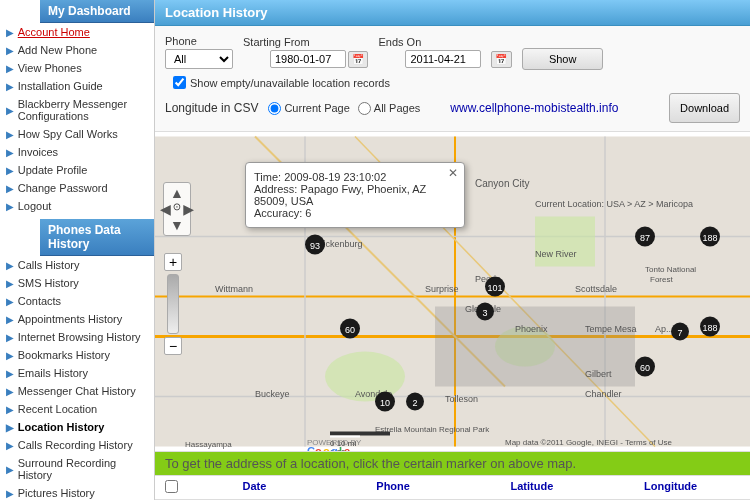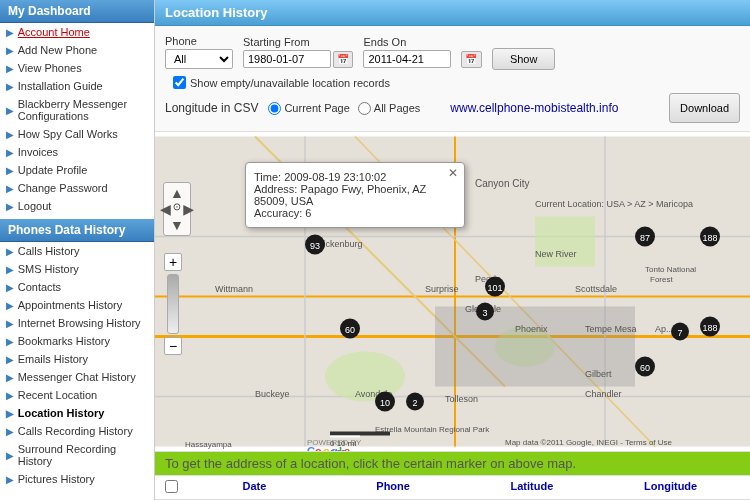--- a/index.html
+++ b/index.html
@@ -1,41 +1,41 @@
 <!DOCTYPE html>
 <html><head>
   <meta charset="utf-8">
   <style>
     * { box-sizing: border-box; margin: 0; padding: 0; }
     body { font-family: Arial, sans-serif; font-size: 12px; background: #f0f0f0; color: #333; width: 750px; height: 500px; overflow: hidden; display: flex; }
 
     
     .sidebar { width: 155px; min-width: 155px; background: #fff; border-right: 1px solid #ccc; display: flex; flex-direction: column; height: 500px; overflow-y: auto; }
-    .sidebar-section { background: linear-gradient(to bottom, #5ba3d9, #3a7fbf); color: #fff; font-weight: bold; font-size: 12px; padding: 4px 8px; border-bottom: 1px solid #2a6099; }
+    .sidebar-section { background: linear-gradient(to bottom, #5ba3d9, #3a7fbf); color: #fff; font-weight: bold; font-size: 12px; padding: 4px 8px; border-bottom: 1px solid #2a6099; margin-left: 40px; }
     .sidebar-item { display: flex; align-items: center; padding: 3px 6px; cursor: pointer; color: #333; text-decoration: none; font-size: 11px; }
     .sidebar-item .arrow { color: #3a7fbf; margin-right: 4px; font-size: 10px; }
     .sidebar-item.active-item { color: #000; font-weight: bold; }
     .phones-section { margin-top: 4px; }
 
     
     .main { flex: 1; display: flex; flex-direction: column; height: 500px; overflow-y: auto; background: #fff; }
     .main-header { background: linear-gradient(to bottom, #7ec8f5, #4a9fd4); color: #fff; font-weight: bold; font-size: 13px; padding: 5px 10px; border-bottom: 1px solid #3a8fc0; }
 
     
     .controls { padding: 8px 10px; border-bottom: 1px solid #ddd; background: #f9f9f9; }
     .controls-row1 { display: flex; align-items: center; gap: 10px; margin-bottom: 6px; }
     .controls-row2 { display: flex; align-items: center; gap: 6px; margin-bottom: 4px; }
     .controls-row3 { display: flex; align-items: center; gap: 10px; }
     label { font-size: 11px; color: #333; }
     .field-group { display: flex; flex-direction: column; }
     .field-group label { font-size: 11px; margin-bottom: 2px; }
     select, input[type="text"] { font-size: 11px; padding: 2px 4px; border: 1px solid #aaa; border-radius: 2px; background: #fff; }
-    .date-input { width: 88px; }
+    .date-input { width: 76px; margin-left: 27px; }
     .cal-btn { background: #e8e8e8; border: 1px solid #aaa; padding: 2px 3px; cursor: pointer; font-size: 10px; border-radius: 2px; }
-    .show-btn { background: linear-gradient(to bottom, #f5f5f5, #ddd); border: 1px solid #aaa; padding: 4px 17px; cursor: pointer; font-size: 11px; border-radius: 3px; }
+    .show-btn { background: linear-gradient(to bottom, #f5f5f5, #ddd); border: 1px solid #aaa; padding: 4px 26px; cursor: pointer; font-size: 11px; border-radius: 3px; }
     .download-btn { background: linear-gradient(to bottom, #f5f5f5, #ddd); border: 1px solid #aaa; padding: 8px 10px; cursor: pointer; font-size: 11px; border-radius: 3px; margin-left: auto; }
     .checkbox-label { display: flex; align-items: center; gap: 4px; font-size: 11px; padding-left: 8px; }
     .radio-group { display: flex; align-items: center; gap: 8px; font-size: 11px; }
     .website-link { color: #00a; font-size: 12px; margin-left: 20px; }
 
     
     .map-container { position: relative; flex: 1; min-height: 300px; overflow: hidden; }
     .map-controls-row { display: flex; position: absolute; top: 5px; right: 5px; z-index: 10; }
     .map-tab { background: #f5f5f5; border: 1px solid #aaa; padding: 3px 8px; cursor: pointer; font-size: 11px; }
     .map-tab.active { background: #fff; font-weight: bold; border-bottom: 1px solid #fff; }

